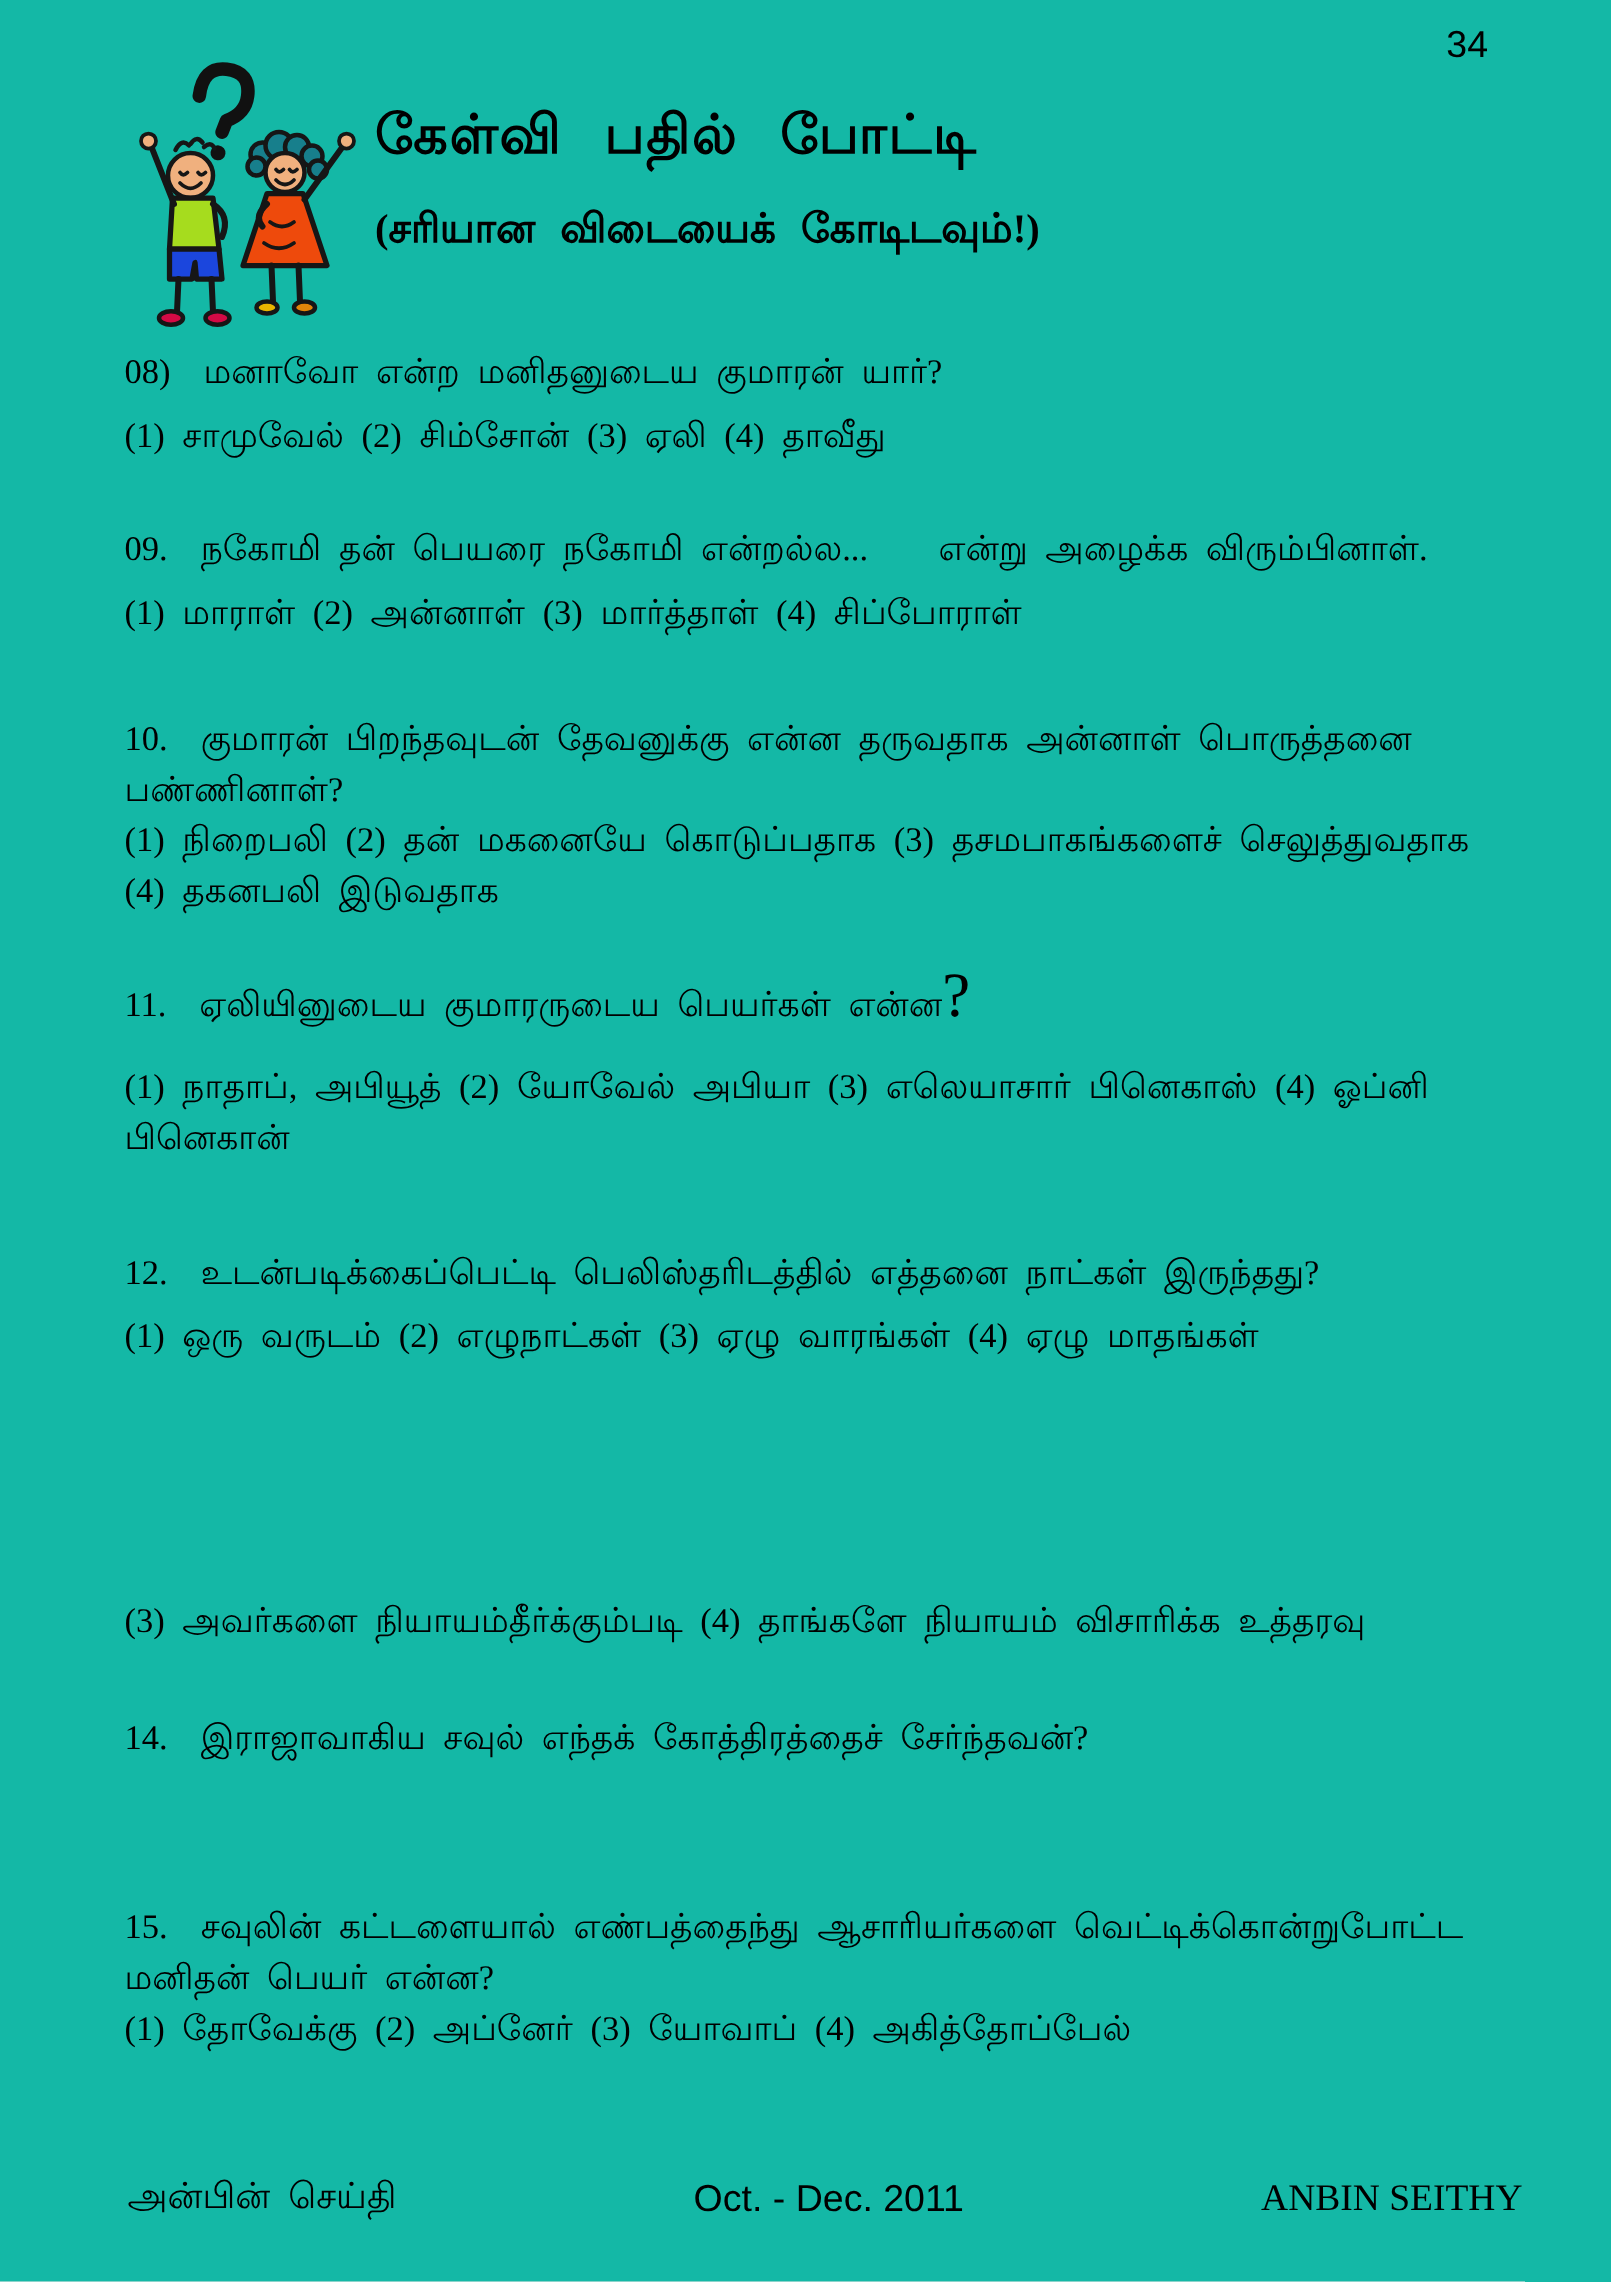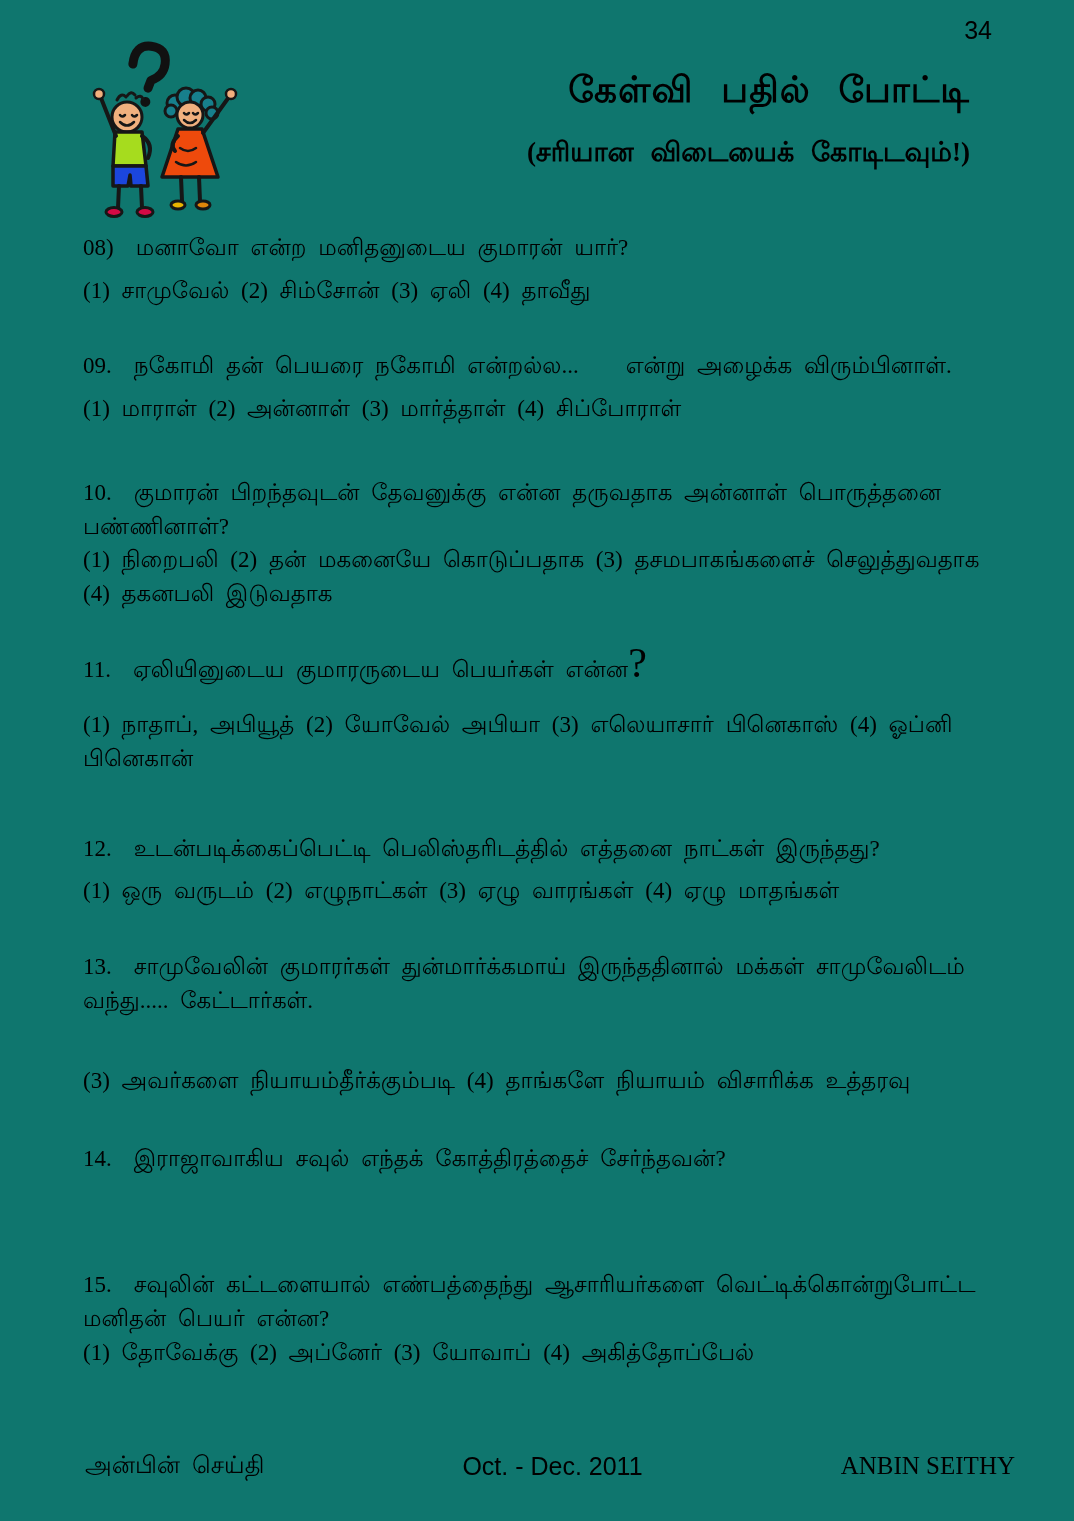--- a/index.html
+++ b/index.html
@@ -1,27 +1,27 @@
 <!DOCTYPE html>
 <html><head>
 <meta charset="utf-8">
 <style>
   html,body{margin:0;padding:0;background:#e8e8e8;}
   .page{
     position:relative;width:1074px;height:1521px;margin:0 auto;
-    background:#0f766e;color:#000;
+    background:#14b8a6;color:#000;
     font-family:"Liberation Serif", "DejaVu Serif", serif;
     overflow:hidden;
   }
   .pageno{
     position:absolute;top:16px;right:82px;
     font-family:"Liberation Sans", sans-serif;font-size:25px;
   }
   .clipart{position:absolute;left:82px;top:36px;width:172px;height:196px;}
-  .title-wrap{position:absolute;left:250px;top:66px;width:720px;text-align:right;}
+  .title-wrap{position:absolute;left:250px;top:66px;width:720px;text-align:left;}
   .title{
     font-size:36px;font-weight:bold;letter-spacing:1px;word-spacing:18px;
     line-height:48px;white-space:pre-wrap;
   }
   .subtitle{
     font-size:27px;font-weight:bold;word-spacing:10px;
     line-height:40px;margin-top:18px;white-space:pre-wrap;
   }
   .para{
     position:absolute;left:83px;width:910px;
@@ -119,21 +119,20 @@
 
   <div class="para t-q10"><span class="qlabel">10.</span><span>குமாரன் பிறந்தவுடன் தேவனுக்கு என்ன தருவதாக அன்னாள் பொருத்தனை பண்ணினாள்?</span></div>
   <div class="para t-o10">(1) நிறைபலி (2) தன் மகனையே கொடுப்பதாக (3) தசமபாகங்களைச் செலுத்துவதாக (4) தகனபலி இடுவதாக</div>
 
   <div class="para t-q11"><span class="qlabel">11.</span><span>ஏலியினுடைய குமாரருடைய பெயர்கள் என்ன</span><span class="big-q">?</span></div>
   <div class="para t-o11">(1) நாதாப், அபியூத் (2) யோவேல் அபியா (3) எலெயாசார் பினெகாஸ் (4) ஓப்னி பினெகான்</div>
 
   <div class="para t-q12"><span class="qlabel">12.</span><span>உடன்படிக்கைப்பெட்டி பெலிஸ்தரிடத்தில் எத்தனை நாட்கள் இருந்தது?</span></div>
   <div class="para t-o12">(1) ஒரு வருடம் (2) எழுநாட்கள் (3) ஏழு வாரங்கள் (4) ஏழு மாதங்கள்</div>
 
-  <div class="para t-q13"><span class="qlabel">13.</span><span>சாமுவேலின் குமாரர்கள் துன்மார்க்கமாய் இருந்ததினால் மக்கள் சாமுவேலிடம் வந்து..... கேட்டார்கள்.</span></div>
   <div class="para t-o13b">(3) அவர்களை நியாயம்தீர்க்கும்படி (4) தாங்களே நியாயம் விசாரிக்க உத்தரவு</div>
 
   <div class="para t-q14"><span class="qlabel">14.</span><span>இராஜாவாகிய சவுல் எந்தக் கோத்திரத்தைச் சேர்ந்தவன்?</span></div>
 
   <div class="para t-q15"><span class="qlabel">15.</span><span>சவுலின் கட்டளையால் எண்பத்தைந்து ஆசாரியர்களை வெட்டிக்கொன்றுபோட்ட மனிதன் பெயர் என்ன?</span></div>
   <div class="para t-o15">(1) தோவேக்கு (2) அப்னேர் (3) யோவாப் (4) அகித்தோப்பேல்</div>
 
   <div class="footer">
     <span class="footer-left">அன்பின்  செய்தி</span>
     <span class="footer-center">Oct. - Dec. 2011</span>

